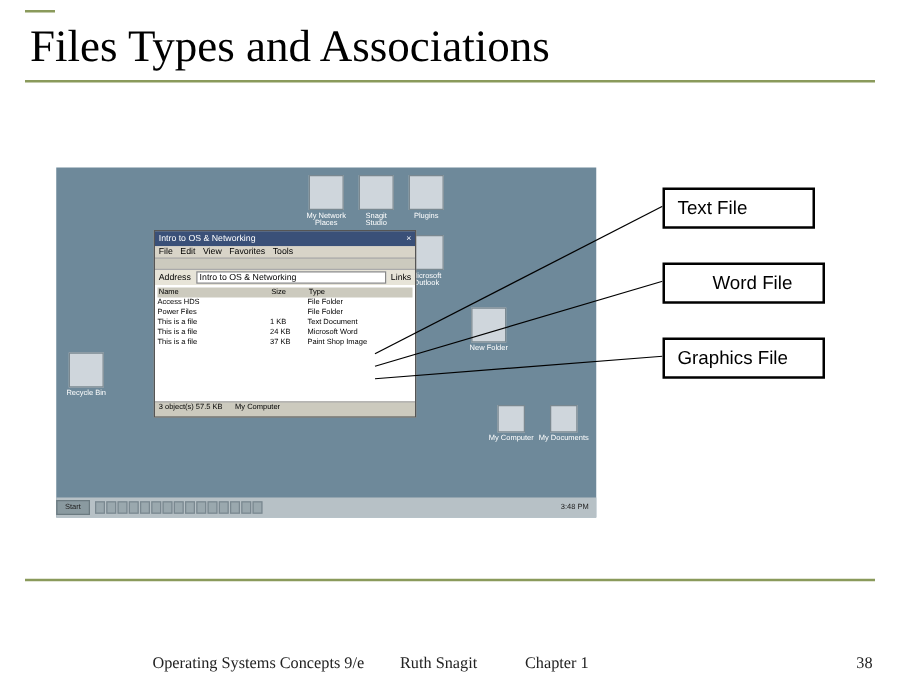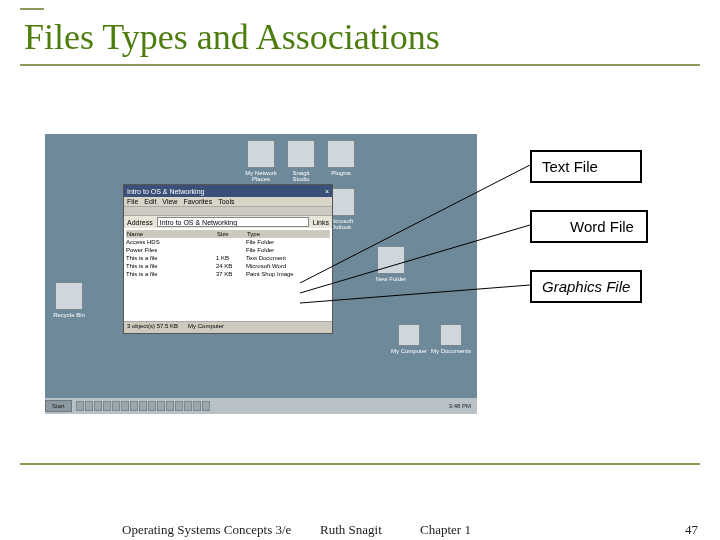--- a/index.html
+++ b/index.html
@@ -19,21 +19,21 @@
     top: 8px;
     right: 20px;
   }
   .title-rule-top {
     border-top: 2px solid #8a9a5b;
     width: 24px;
     margin-bottom: 2px;
   }
   .title-text {
     font-size: 36px;
-    color: #4d7c0f;
+    color: #000000;
     padding: 4px 0 6px 4px;
   }
   .title-rule-bottom {
     border-top: 2px solid #8a9a5b;
     height: 0;
   }
 
   
   .bottom-rule {
     position: absolute;
@@ -153,23 +153,23 @@
   
   .callout {
     position: absolute;
     border: 2px solid #000;
     background: #fff;
     font-family: Arial, Helvetica, sans-serif;
     font-size: 15px;
     padding: 6px 10px;
     white-space: nowrap;
   }
-  #co-text     { left: 530px; top: 150px; width: 112px; }
-  #co-word     { left: 530px; top: 210px; width: 118px; padding-left: 38px; }
-  #co-graphics { left: 530px; top: 270px; width: 112px; font-style: italic; }
+  #co-text     { left: 530px; top: 150px; width: 122px; }
+  #co-word     { left: 530px; top: 210px; width: 130px; padding-left: 38px; }
+  #co-graphics { left: 530px; top: 270px; width: 130px; }
 
   svg.leads { position:absolute; left:0; top:0; pointer-events:none; }
 </style>
 </head>
 <body>
 
 <div class="title-wrap">
   <div class="title-rule-top"></div>
   <div class="title-text">Files Types and Associations</div>
   <div class="title-rule-bottom"></div>
@@ -276,17 +276,17 @@
   <line x1="300" y1="293" x2="530" y2="225" stroke="#000" stroke-width="1"></line>
   <line x1="300" y1="303" x2="530" y2="285" stroke="#000" stroke-width="1"></line>
 </svg>
 
 <div id="co-text" class="callout">Text File</div>
 <div id="co-word" class="callout">Word File</div>
 <div id="co-graphics" class="callout">Graphics File</div>
 
 <div class="bottom-rule"></div>
 <div class="footer">
-  <span class="book">Operating Systems Concepts 3/e</span>
+  <span class="book">Operating Systems Concepts 9/e</span>
   <span class="author">Ruth Snagit</span>
   <span class="chap">Chapter 1</span>
-  <span class="page">47</span>
+  <span class="page">38</span>
 </div>
 
 </body></html>

